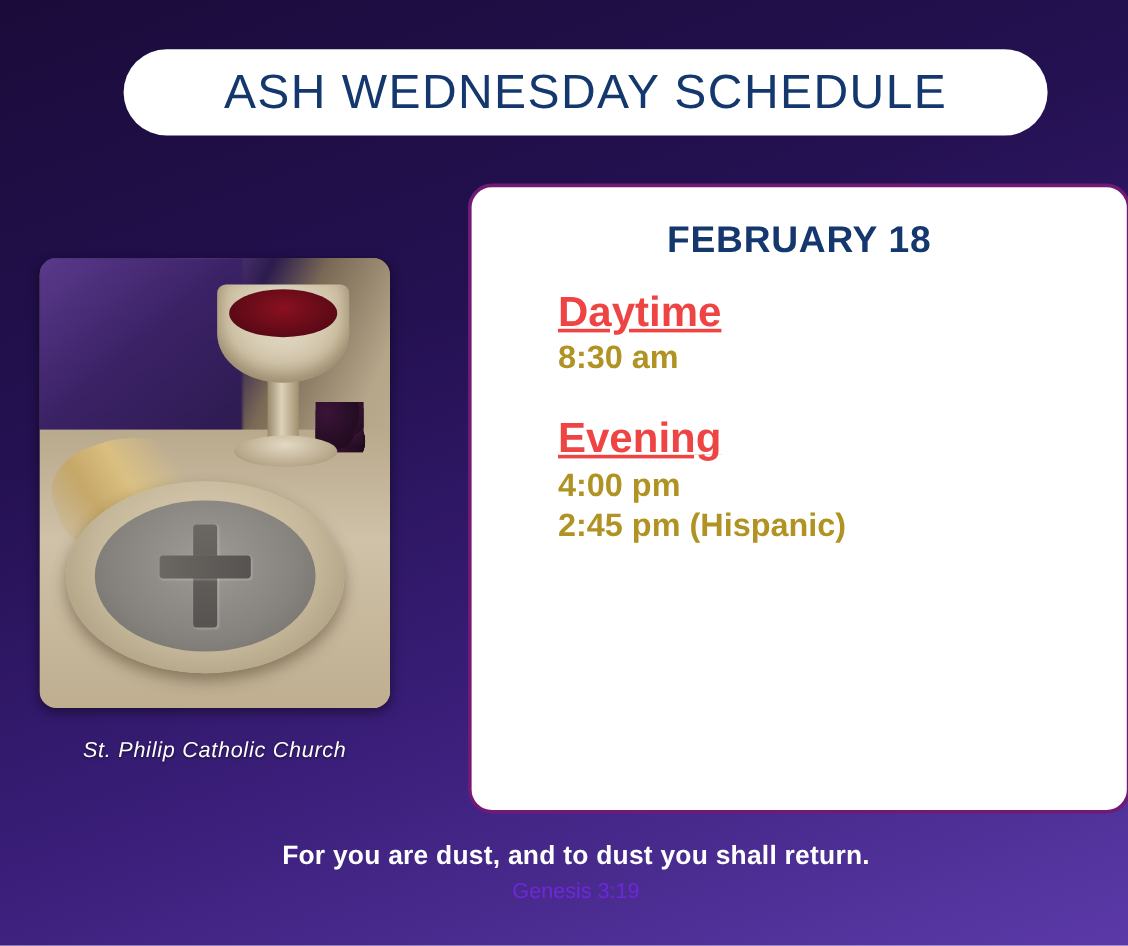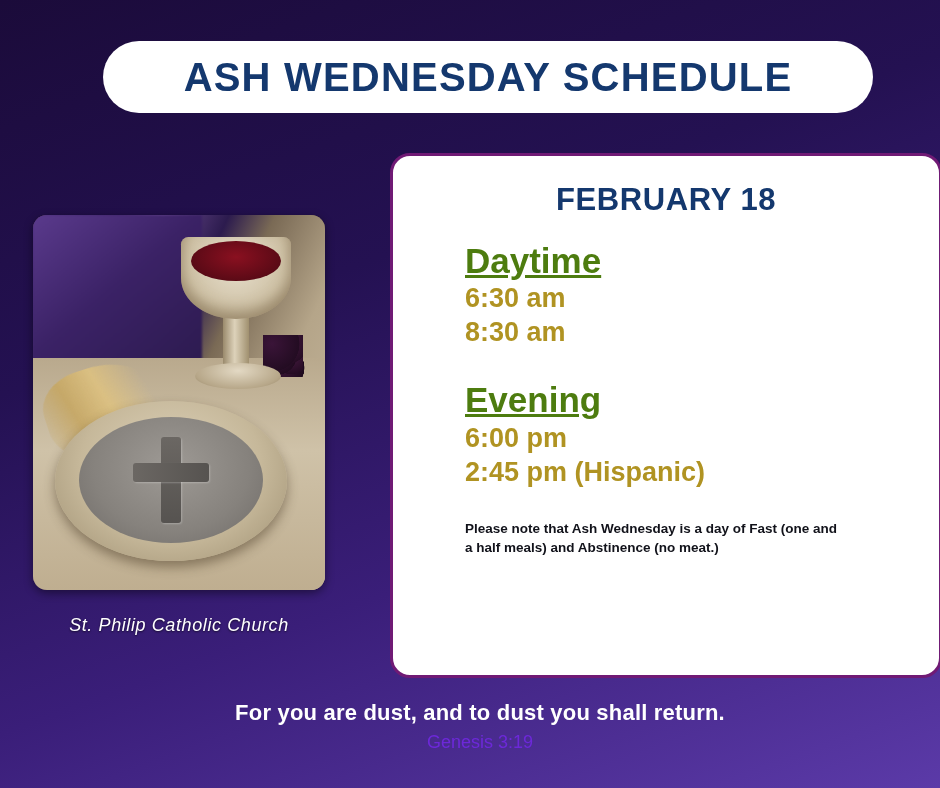--- a/index.html
+++ b/index.html
@@ -23,21 +23,21 @@
     height: 72px;
     background: #ffffff;
     border-radius: 36px;
     display: flex;
     align-items: center;
     justify-content: center;
   }
   .title-banner .title-text {
     color: #14386e;
     font-size: 40px;
-    font-weight: bold;
+    font-weight: normal;
     letter-spacing: 1.2px;
     white-space: nowrap;
   }
 
   
   .photo-card {
     position: absolute;
     left: 33px;
     top: 215px;
     width: 292px;
@@ -163,21 +163,21 @@
     color: #14386e;
     font-size: 31px;
     font-weight: bold;
     letter-spacing: 0.6px;
     margin-bottom: 22px;
   }
   .section {
     margin-left: 42px;
   }
   .section-title {
-    color: #4d7c0f;
+    color: #ef4444;
     font-size: 35px;
     font-weight: bold;
     text-decoration: underline;
     line-height: 1.18;
   }
   .time-line {
     color: #b09322;
     font-size: 27px;
     font-weight: bold;
     line-height: 1.26;
@@ -239,31 +239,29 @@
   </div>
 </div>
 
 <div class="church-name">St. Philip Catholic Church</div>
 
 <div class="schedule-card">
   <div class="date-heading">FEBRUARY 18</div>
 
   <div class="section">
     <div class="section-title">Daytime</div>
-    <div class="time-line">6:30 am</div>
     <div class="time-line">8:30 am</div>
   </div>
 
   <div class="section-gap"></div>
 
   <div class="section">
     <div class="section-title">Evening </div>
-    <div class="time-line">6:00 pm</div>
+    <div class="time-line">4:00 pm</div>
     <div class="time-line">2:45 pm (Hispanic)</div>
   </div>
 
-  <div class="note">Please note that Ash Wednesday is a day of Fast (one and a half meals) and Abstinence (no meat.)</div>
 </div>
 
 <div class="footer">
   <div class="footer-verse">For you are dust, and to dust you shall return.</div>
   <div class="footer-ref">Genesis 3:19</div>
 </div>
 
 </body></html>

